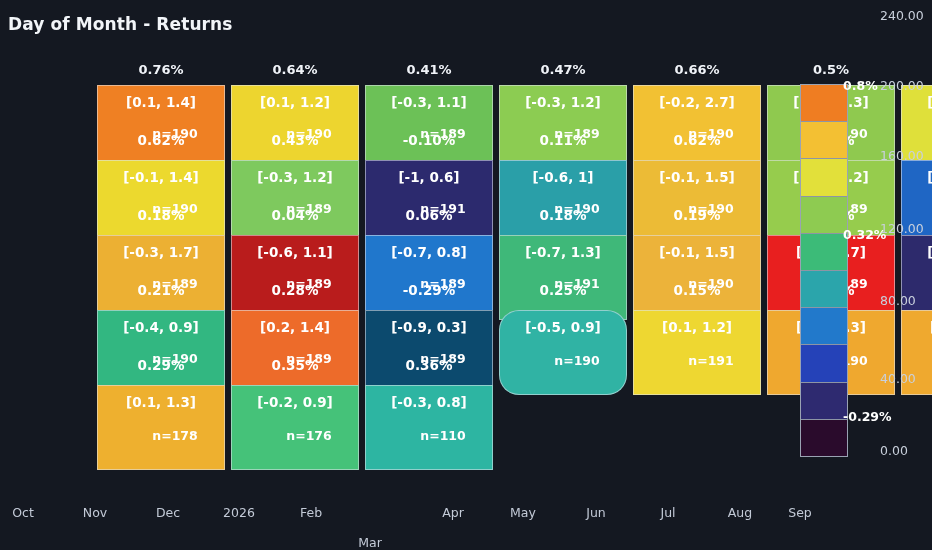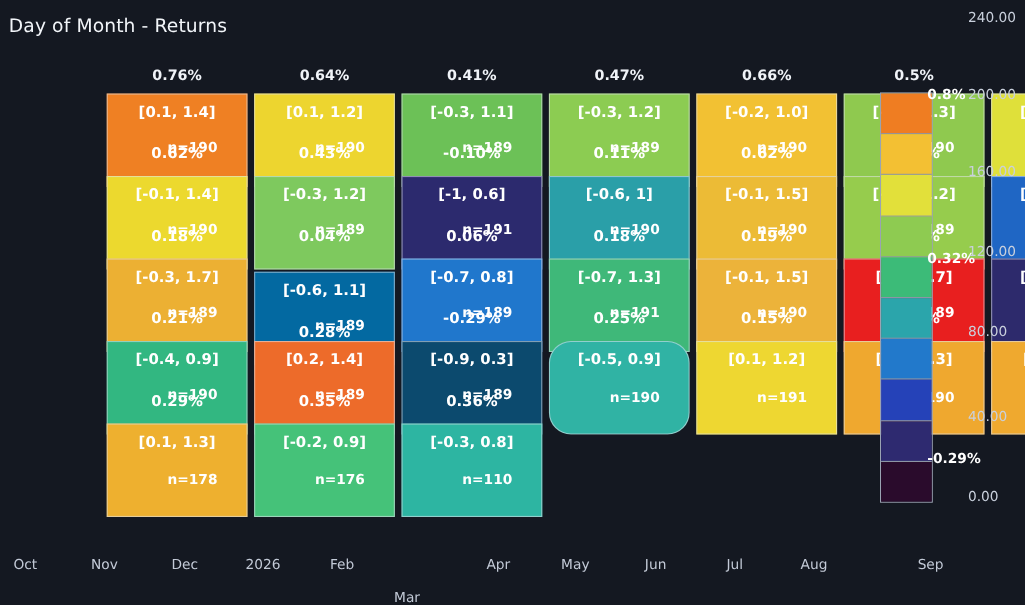--- a/index.html
+++ b/index.html
@@ -23,21 +23,21 @@
     left: 8px;
     top: 14px;
     width: 420px;
     height: 34px;
   }
   .chart-title {
     position: absolute;
     left: 0;
     top: 0;
     font-size: 17px;
-    font-weight: normal;
+    font-weight: bold;
     color: #f2f5f9;
     white-space: nowrap;
     letter-spacing: 0.1px;
   }
   .chart-subtitle {
     position: absolute;
     left: 2px;
     top: 10px;
     font-size: 13px;
     font-weight: bold;
@@ -217,21 +217,21 @@
         <div class="cell-range">[-0.3, 1.1]</div>
         <div class="cell-n">n=189</div>
         <div class="cell-pct">-0.10%</div>
       </div>
       <div class="hm-cell" style="background: rgb(140, 204, 82);">
         <div class="cell-range">[-0.3, 1.2]</div>
         <div class="cell-n">n=189</div>
         <div class="cell-pct">0.11%</div>
       </div>
       <div class="hm-cell" style="background: rgb(242, 193, 51);">
-        <div class="cell-range">[-0.2, 1.0]</div>
+        <div class="cell-range">[-0.2, 2.7]</div>
         <div class="cell-n">n=190</div>
         <div class="cell-pct">0.62%</div>
       </div>
       <div class="hm-cell" style="background: rgb(143, 201, 79);">
         <div class="cell-range">[-0.3, 1.3]</div>
         <div class="cell-n">n=190</div>
         <div class="cell-pct">0.09%</div>
       </div>
       <div class="hm-cell" style="background: rgb(223, 224, 58);">
         <div class="cell-range">[-0.3, 1.5]</div>
@@ -275,21 +275,21 @@
         <div class="cell-n">n=191</div>
         <div class="cell-pct">-0.22%</div>
       </div>
     </div>
     <div class="hm-row">
       <div class="hm-cell" style="background: rgb(236, 176, 51);">
         <div class="cell-range">[-0.3, 1.7]</div>
         <div class="cell-n">n=189</div>
         <div class="cell-pct">0.21%</div>
       </div>
-      <div class="hm-cell" style="background: #0369a1; margin-top: 12px;">
+      <div class="hm-cell" style="background: #b91c1c;">
         <div class="cell-range">[-0.6, 1.1]</div>
         <div class="cell-n">n=189</div>
         <div class="cell-pct">0.28%</div>
       </div>
       <div class="hm-cell" style="background: rgb(32, 119, 204);">
         <div class="cell-range">[-0.7, 0.8]</div>
         <div class="cell-n">n=189</div>
         <div class="cell-pct">-0.29%</div>
       </div>
       <div class="hm-cell" style="background: rgb(63, 184, 121);">
@@ -399,14 +399,14 @@
     <div class="xaxis-tick" style="left: 95px;">Nov</div>
     <div class="xaxis-tick" style="left: 168px;">Dec</div>
     <div class="xaxis-tick" style="left: 239px;">2026</div>
     <div class="xaxis-tick" style="left: 311px;">Feb</div>
     <div class="xaxis-tick" style="left: 370px; margin-top: 30px;">Mar</div>
     <div class="xaxis-tick" style="left: 453px;">Apr</div>
     <div class="xaxis-tick" style="left: 523px;">May</div>
     <div class="xaxis-tick" style="left: 596px;">Jun</div>
     <div class="xaxis-tick" style="left: 668px;">Jul</div>
     <div class="xaxis-tick" style="left: 740px;">Aug</div>
-    <div class="xaxis-tick" style="left: 846px;">Sep</div>
+    <div class="xaxis-tick" style="left: 800px;">Sep</div>
   </div>
 
 </body></html>

